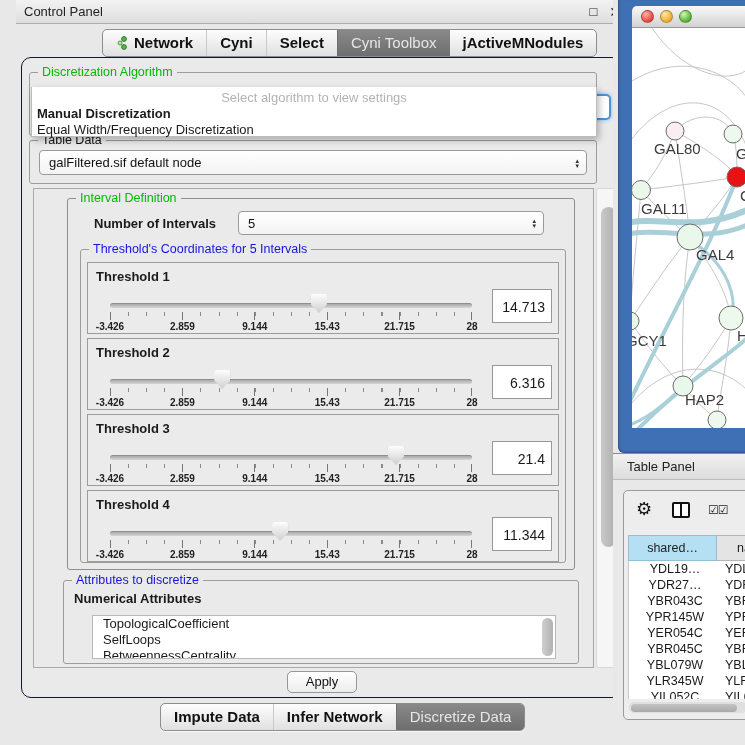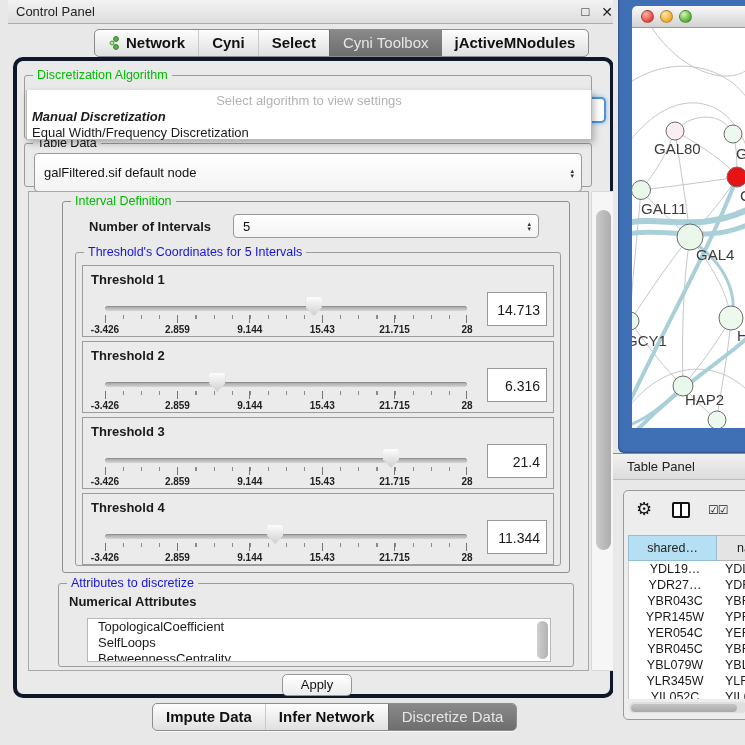--- a/index.html
+++ b/index.html
@@ -1,59 +1,59 @@
 <!DOCTYPE html>
 <html><head>
 <meta charset="utf-8">
 <style>
   * { margin:0; padding:0; box-sizing:border-box; }
   html,body { width:745px; height:745px; overflow:hidden; background:#e8e8e8;
     font-family:"Liberation Sans","DejaVu Sans",sans-serif; font-size:13px; color:#1a1a1a; }
 
   
-  #control-panel { position:absolute; left:8px; top:0; width:613px; height:745px; background:#e8e8e8; }
+  #control-panel { position:absolute; left:16px; top:0; width:613px; height:745px; background:#e8e8e8; }
   .cp-titlebar { position:absolute; left:0; top:0; width:100%; height:24px;
     background:linear-gradient(#f2f2f2,#dedede); border-bottom:1px solid #ababab;
     display:flex; align-items:center; padding:0 8px; font-size:13px; color:#222; }
   .cp-titlebar .spacer { flex:1; }
   .tb-icon { font-size:13px; color:#222; margin-left:12px; cursor:default; }
   .tb-icon.close { font-weight:bold; font-size:14px; }
 
   .seg { position:absolute; display:flex; border:1px solid #8d8d8d; border-radius:5px;
     background:linear-gradient(#fdfdfd,#e0e0e0); overflow:hidden; box-shadow:0 1px 0 rgba(255,255,255,.7); }
   .seg .item { padding:4px 13px 5px; font-size:15px; font-weight:bold; color:#111;
     border-left:1px solid #c9c9c9; white-space:nowrap; display:flex; align-items:center; gap:5px; }
   .seg .item:first-child { border-left:none; }
   .seg .item.selected { background:linear-gradient(#898989,#6e6e6e); color:#e6e6e6;
     font-weight:normal; border-left:1px solid #6e6e6e; }
   .seg .item.selected + .item { border-left:none; }
 
   .outer-panel { position:absolute; left:5px; top:57px; width:601px; height:641px;
-    background:#eaeaea; border:4px solid #0f172a; border-radius:10px; }
+    background:#eaeaea; border:1px solid #0f172a; border-radius:10px; }
 
   .group { position:absolute; border:1px solid #9c9c9c; border-radius:3px; }
   .gtitle { position:absolute; top:-8px; left:8px; background:#eaeaea; padding:0 4px;
     font-size:12.5px; white-space:nowrap; }
   .gtitle.green { color:#00bb00; }
   .gtitle.blue  { color:#1414e0; }
   .gtitle.black { color:#111; }
 
   .combo { position:absolute; background:linear-gradient(#ffffff,#f3f3f3); border:1px solid #9a9a9a;
     border-radius:4px; display:flex; align-items:center; padding:0 22px 0 9px; font-size:13px; color:#111; }
   .combo .stepper { position:absolute; right:7px; top:50%; transform:translateY(-50%);
     display:flex; flex-direction:column; line-height:5px; font-size:7px; color:#333; }
 
   
   .algo-stub { position:absolute; background:#fff; border:2px solid #4f93d8; border-radius:5px;
     box-shadow:0 0 4px #7fb4e8; }
   .popup { position:absolute; background:#fff; border:1px solid #bcbcbc; border-top:none;
     box-shadow:2px 3px 7px rgba(0,0,0,.28); z-index:5; }
   .popup .ph { position:absolute; top:3px; left:0; width:100%; text-align:center;
     color:#b3b3b3; font-size:13px; }
-  .popup .opt1 { position:absolute; top:19px; left:5px; font-weight:bold; font-size:13px;font-style:italic; }
+  .popup .opt1 { position:absolute; top:19px; left:5px; font-weight:bold; font-size:13px; }
   .popup .opt2 { position:absolute; top:35px; left:5px; font-size:13px; }
 
   
   .main-area { position:absolute; left:11px; top:130px; width:561px; height:480px;
     border:1px solid #a8a8a8; background:#eaeaea; }
   .vscroll { position:absolute; left:574px; top:130px; width:26px; height:480px;
     background:#f6f6f6; border:1px solid #d8d8d8; border-radius:2px; }
   .vscroll .thumb { position:absolute; left:4px; top:18px; width:15px; height:340px;
     border-radius:8px; background:linear-gradient(90deg,#c9c9c9,#adadad); }
 
@@ -178,21 +178,21 @@
     <div class="algo-stub" style="left:567px; top:36px; width:22px; height:26px;"></div>
 
     <div class="popup" style="left:9px; top:29px; width:566px; height:50px;">
       <div class="ph">Select algorithm to view settings</div>
       <div class="opt1">Manual Discretization</div>
       <div class="opt2">Equal Width/Frequency Discretization</div>
     </div>
 
     <div class="group" style="left:7px; top:82px; width:568px; height:44px;">
       <span class="gtitle black">Table Data</span>
-      <div class="combo" style="left:9px; top:9px; right:9px; height:39px;">
+      <div class="combo" style="left:9px; top:9px; right:9px; height:25px;">
         <span>galFiltered.sif default node</span>
         <span class="stepper">
             <span>▴</span>
             <span>▾</span>
           </span>
       </div>
     </div>
 
     <div class="main-area">
 

